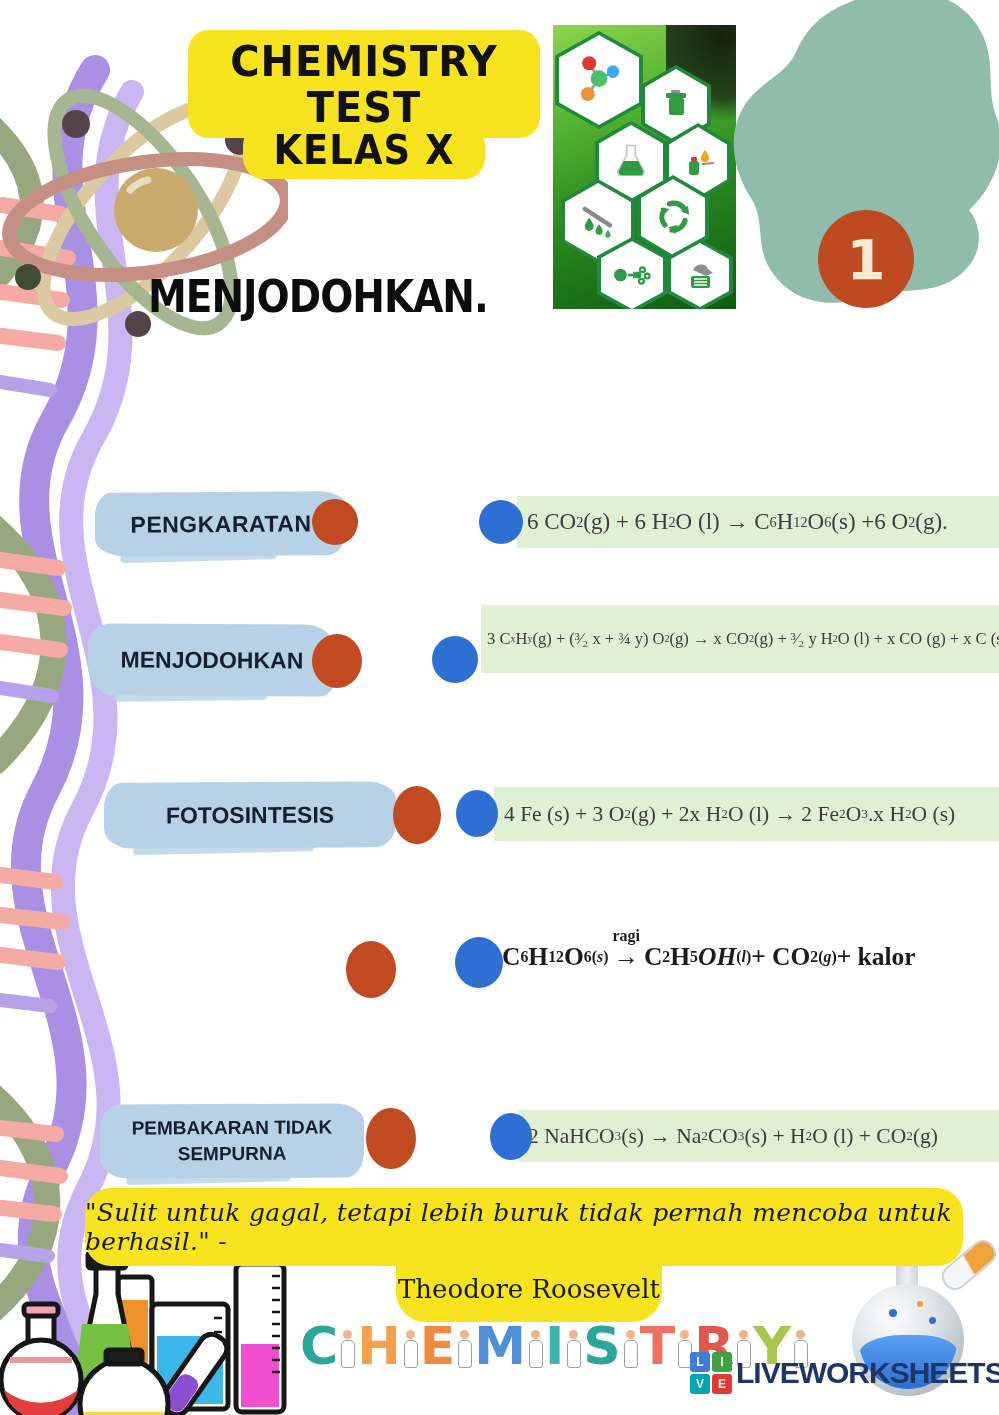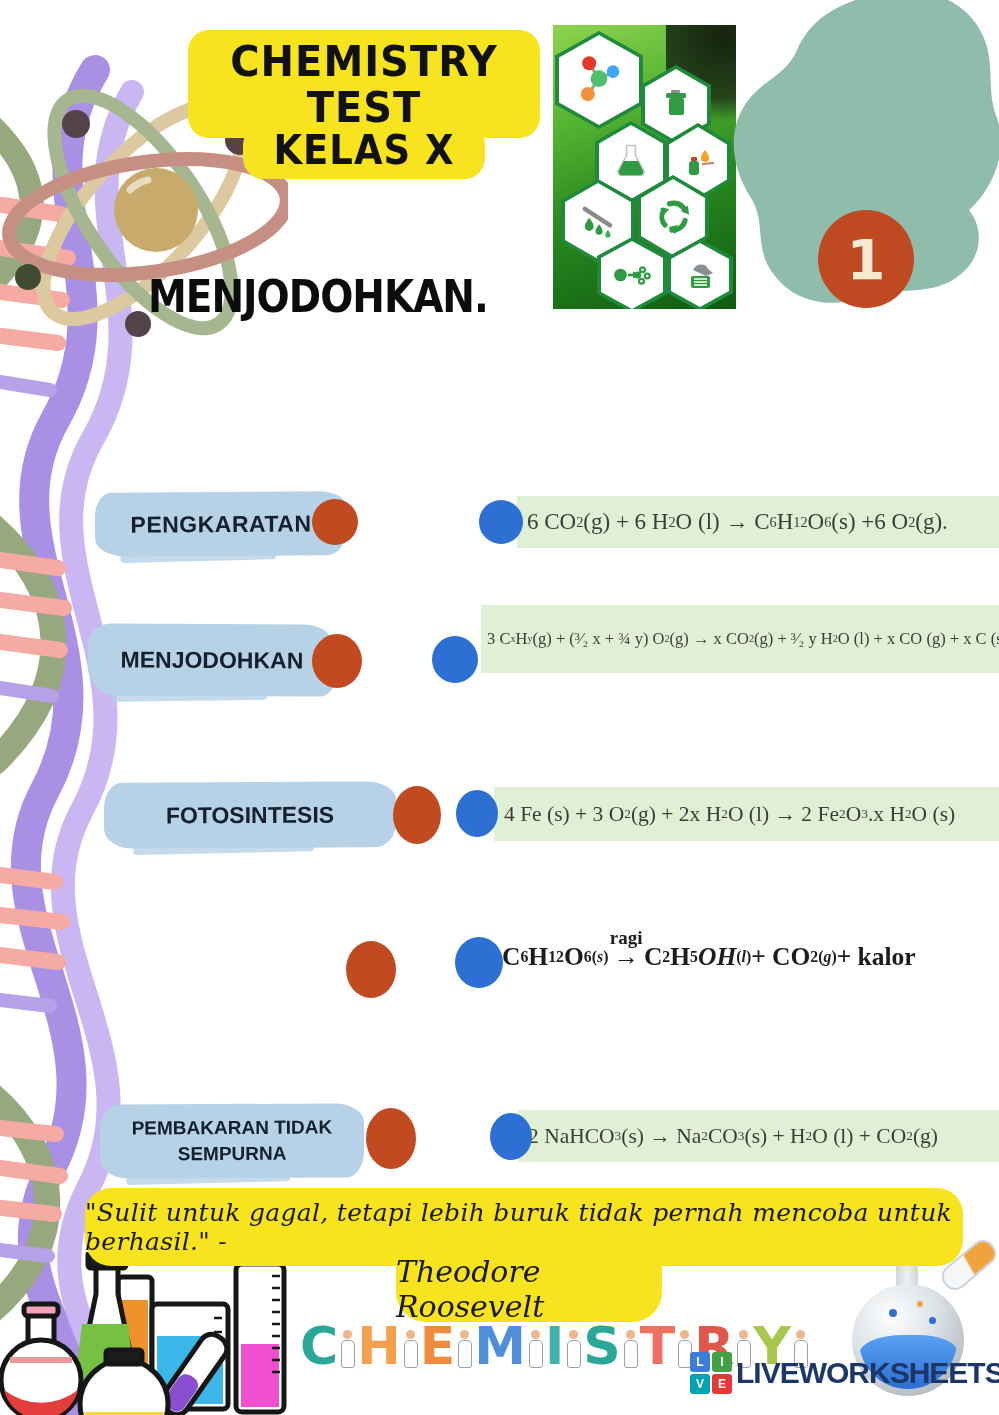--- a/index.html
+++ b/index.html
@@ -90,31 +90,31 @@
       background:#dff0d5;padding:0 10px;white-space:nowrap;}
   .eq sub{font-size:62%;vertical-align:-18%;line-height:0;}
   .eq1{left:517px;top:496px;width:471px;height:52px;font-size:23px;}
   .eq2{left:468px;top:605px;width:520px;height:44px;font-size:16.5px;padding:12px 6px;margin-left:13px;}
   .eq3{left:494px;top:787px;width:492px;height:54px;font-size:21.5px;}
   .eq4{left:492px;top:924px;width:500px;height:66px;font-size:25.5px;font-weight:700;
        background:none;color:#1c1c1c;}
   .eq5{left:518px;top:1110px;width:468px;height:52px;font-size:21.5px;}
   .over{display:inline-block;position:relative;margin:0 5px;}
   .over-label{position:absolute;top:-15px;left:50%;transform:translateX(-50%);
-       font-size:19px;font-weight:700;font-style:normal;text-align:center;}
+       font-size:16px;font-weight:700;font-style:normal;text-align:center;}
 
   
   .banner-main{position:absolute;left:85px;top:1188px;width:878px;height:78px;background:#f7e41f;
        border-radius:26px;display:flex;align-items:center;justify-content:center;z-index:5;}
   .banner-tab{position:absolute;left:396px;top:1256px;width:266px;height:66px;background:#f7e41f;
        border-radius:0 0 30px 30px;display:flex;align-items:center;justify-content:center;z-index:5;}
   .quote-text{font-family:"DejaVu Serif",serif;font-style:italic;font-weight:500;
        font-size:25px;color:#191919;letter-spacing:.3px;}
-  .quote-author{font-family:"DejaVu Serif",serif;font-style:italic;font-weight:500;
-       font-size:30px;color:#191919;}
+  .quote-author{font-family:"DejaVu Serif",serif;font-weight:500;
+       font-size:26px;color:#191919;}
 
   
   .chem-word{position:absolute;left:330px;top:1320px;width:450px;z-index:5;
        display:flex;align-items:flex-end;justify-content:center;}
   .chem-letter{font-family:"DejaVu Sans",sans-serif;font-weight:800;font-size:52px;line-height:1;}
   .scientist{position:relative;width:15px;height:44px;margin:0 2px;flex:0 0 auto;}
   .scientist::before{content:"";position:absolute;top:2px;left:3px;width:9px;height:9px;
        border-radius:50%;background:#eeb68c;}
   .scientist::after{content:"";position:absolute;top:12px;left:1px;width:12px;height:26px;
        background:#ffffff;border:1.5px solid #9aa0a6;border-radius:5px 5px 3px 3px;}

